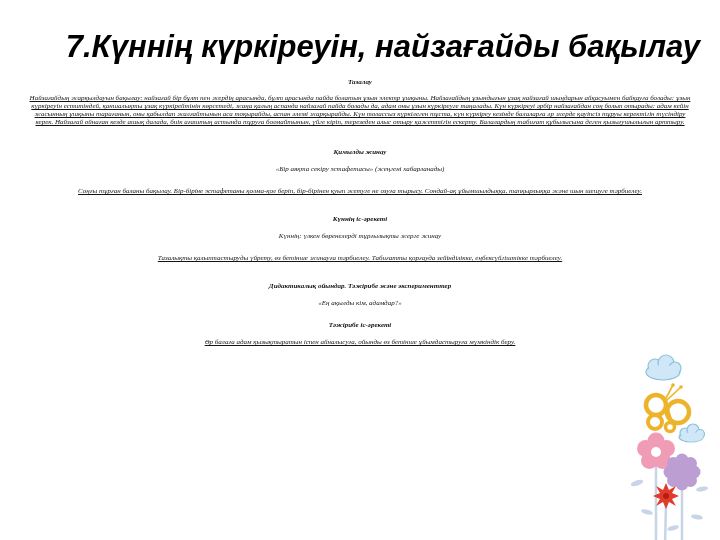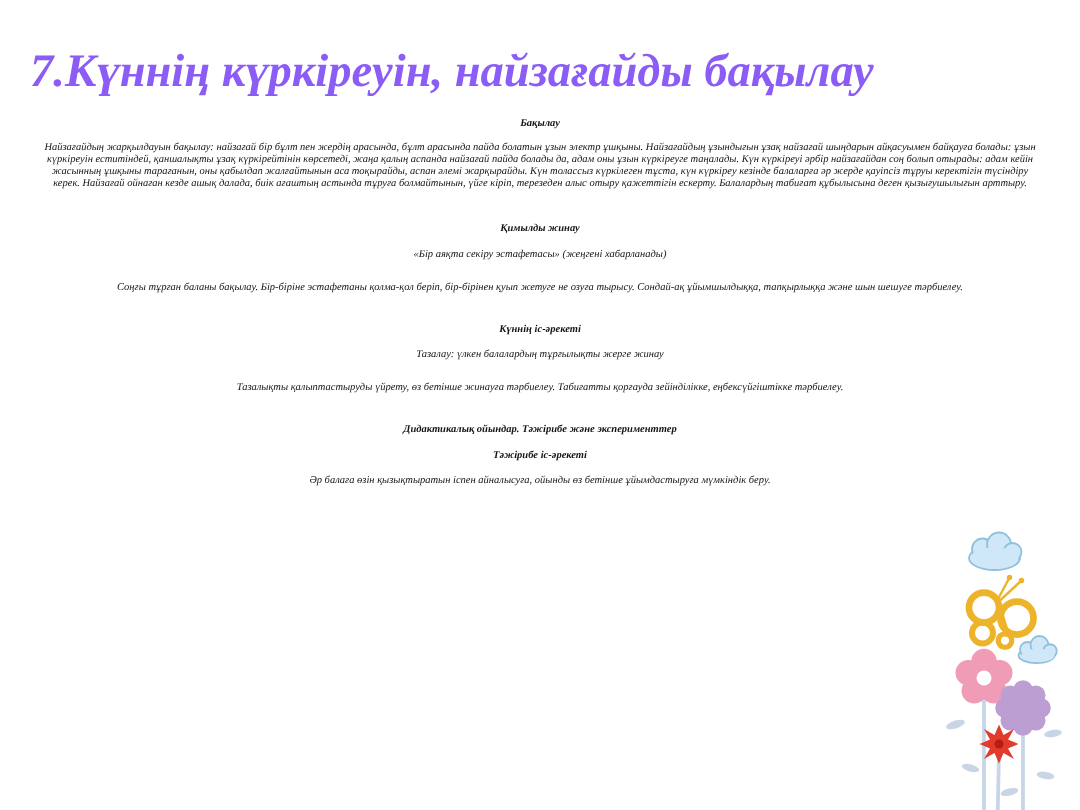--- a/index.html
+++ b/index.html
@@ -13,42 +13,43 @@
   .slide {
     position: relative;
     width: 720px;
     height: 540px;
     background: #ffffff;
     font-family: "Liberation Serif", serif;
     box-sizing: border-box;
   }
   .title {
     margin: 30px 20px 14px 20px;
-    text-align: left;
-    color: #8b5cf6;
-    font-family: Liberation Serif, serif;
+    text-align: right;
+    color: #000000;
+    font-family: Liberation Sans, sans-serif;
     font-size: 31px;
     font-weight: bold;
     font-style: italic;
     line-height: 1.1;
     letter-spacing: 0px;
   }
   .content {
     text-align: center;
     color: #141414;
     font-style: italic;
     font-size: 7px;
     line-height: 8px;
   }
   .label {
     font-weight: bold;
     margin: 0 40px 8px 40px;
   }
   .para {
     margin: 0 30px 20px 30px;
+    text-decoration: underline;
   }
   .para.big {
     margin: 0 28px 22px 28px;
   }
   .heading {
     font-weight: bold;
     margin: 0 40px 9px 40px;
   }
   .quote {
     margin: 0 40px 14px 40px;
@@ -66,35 +67,36 @@
   }
 </style>
 </head>
 <body>
 
 <div class="slide">
 
   <div class="title">7.Күннің күркіреуін, найзағайды бақылау</div>
 
   <div class="content">
-    <div class="label">Бақылау</div>
+    <div class="label">Тазалау</div>
     <div class="para big">Найзағайдың жарқылдауын бақылау: найзағай бір бұлт пен жердің арасында, бұлт арасында пайда болатын ұзын электр ұшқыны. Найзағайдың ұзындығын ұзақ найзағай шыңдарын айқасуымен байқауға болады: ұзын күркіреуін еститіндей, қаншалықты ұзақ күркірейтінін көрсетеді, жаңа қалың аспанда найзағай пайда болады да, адам оны ұзын күркіреуге таңалады. Күн күркіреуі әрбір найзағайдан соң болып отырады: адам кейін жасынның ұшқыны тарағанын, оны қабылдап жалғайтынын аса тоқырайды, аспан әлемі жарқырайды. Күн толассыз күркілеген тұста, күн күркіреу кезінде балаларға әр жерде қауіпсіз тұруы керектігін түсіндіру керек. Найзағай ойнаған кезде ашық далада, биік ағаштың астында тұруға болмайтынын, үйге кіріп, терезеден алыс отыру қажеттігін ескерту. Балалардың табиғат құбылысына деген қызығушылығын арттыру.</div>
 
     <div class="heading">Қимылды жинау</div>
     <div class="quote">«Бір аяқта секіру эстафетасы» (жеңгені хабарланады)</div>
     <div class="para">Соңғы тұрған баланы бақылау. Бір-біріне эстафетаны қолма-қол беріп, бір-бірінен қуып жетуге не озуға тырысу. Сондай-ақ ұйымшылдыққа, тапқырлыққа және шын шешуге тәрбиелеу.</div>
 
     <div class="heading">Күннің іс-әрекеті</div>
-    <div class="line">Тазалау: үлкен балалардың тұрғылықты жерге жинау</div>
+    <div class="line">Күннің: үлкен бөренелерді тұрғылықты жерге жинау</div>
     <div class="para">Тазалықты қалыптастыруды үйрету, өз бетінше жинауға тәрбиелеу. Табиғатты қорғауда зейінділікке, еңбексүйгіштікке тәрбиелеу.</div>
 
     <div class="heading">Дидактикалық ойындар. Тәжірибе және эксперименттер</div>
+    <div class="quote">«Ең ақылды кім, адамдар?»</div>
 
     <div class="heading">Тәжірибе іс-әрекеті</div>
-    <div class="para">Әр балаға өзін қызықтыратын іспен айналысуға, ойынды өз бетінше ұйымдастыруға мүмкіндік беру.</div>
+    <div class="para">Әр балаға адам қызықтыратын іспен айналысуға, ойынды өз бетінше ұйымдастыруға мүмкіндік беру.</div>
   </div>
 
   <svg class="decor" viewBox="0 0 105 218" xmlns="http://www.w3.org/2000/svg">
 
     <g>
       <ellipse cx="48" cy="20" rx="17" ry="8" fill="#cfe7f6" stroke="#8fc0dd" stroke-width="1.2"></ellipse>
       <circle cx="40" cy="14" r="7" fill="#cfe7f6" stroke="#8fc0dd" stroke-width="1.2"></circle>
       <circle cx="51" cy="11" r="8" fill="#cfe7f6" stroke="#8fc0dd" stroke-width="1.2"></circle>
       <circle cx="60" cy="16" r="6" fill="#cfe7f6" stroke="#8fc0dd" stroke-width="1.2"></circle>
       <ellipse cx="48" cy="20" rx="16" ry="7" fill="#cfe7f6"></ellipse>

